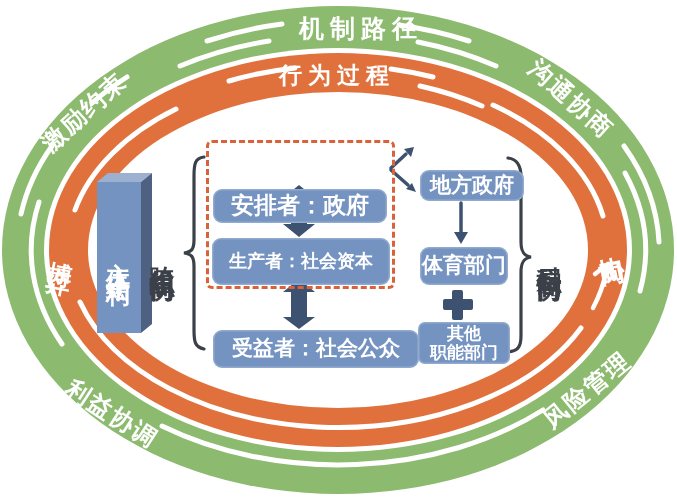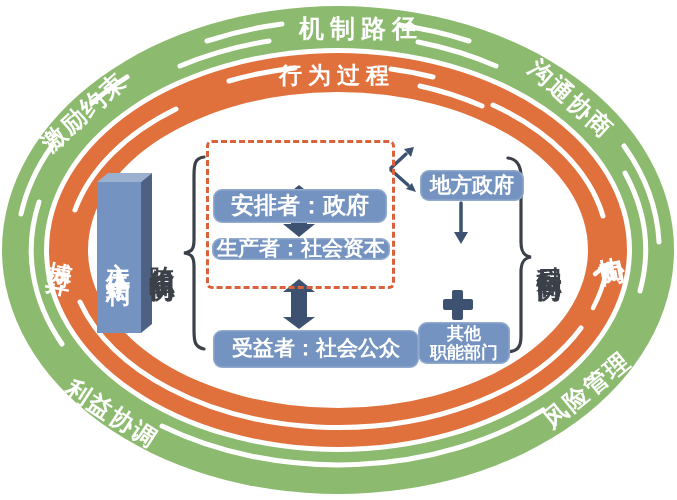--- a/index.html
+++ b/index.html
@@ -106,19 +106,20 @@
   <div class="vlabel" style="left:65px;top:248px;font-size:25px;letter-spacing:6px;color:#fff;transform:translate(-50%,-50%) rotate(11deg);">博弈</div>
   <div class="vlabel" style="left:606px;top:243px;font-size:25px;letter-spacing:6px;color:#fff;transform:translate(-50%,-50%) rotate(-11deg);">协同</div>
 
   <div class="vlabel" style="left:118px;top:257px;font-size:24px;letter-spacing:7px;color:#fff;">主体结构</div>
   <div class="vlabel" style="left:162px;top:254px;font-size:25px;letter-spacing:3px;color:var(--ink);">跨组织协同</div>
   <div class="vlabel" style="left:549px;top:254px;font-size:25px;letter-spacing:3px;color:var(--ink);">科层制协同</div>
 
   <div class="dashed-frame"></div>
 
   <div class="node" style="left:213px;top:150px;width:174px;height:34px;font-size:23px;margin-top:39px;">安排者：政府</div>
-  <div class="node" style="left:212px;top:238px;width:178px;height:22px;font-size:21px;">生产者：社会资本</div>
+  <div class="node" style="left:212px;top:238px;width:178px;height:47px;font-size:18px;">生产者：社会资本</div>
   <div class="node" style="left:213px;top:330px;width:206px;height:38px;font-size:21px;">受益者：社会公众</div>
   <div class="node" style="left:420px;top:170px;width:104px;height:31px;font-size:21px;">地方政府</div>
-  <div class="node" style="left:418px;top:322px;width:92px;height:42px;font-size:17px;white-space:pre-line;">其他
+  <div class="node" style="left:420px;top:247px;width:88px;height:38px;font-size:21px;">体育部门</div>
+  <div class="node" style="left:418px;top:322px;width:92px;height:42px;font-size:17px;white-space:pre-line;border-radius:7px;">其他
 职能部门</div>
 
 </div>
 
 </body></html>

